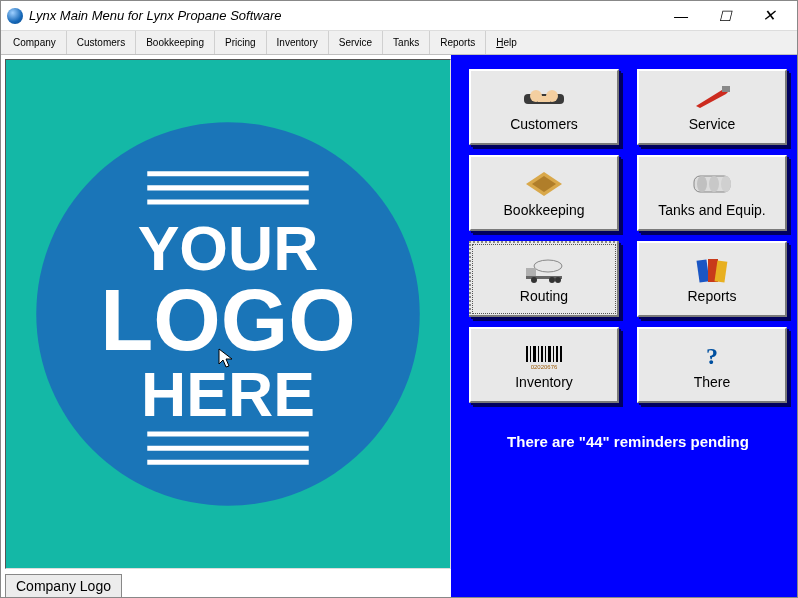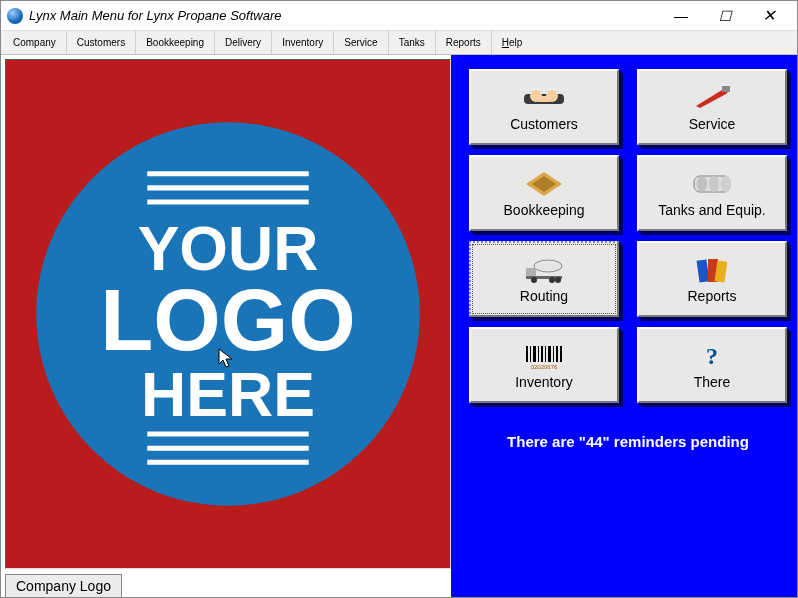--- a/index.html
+++ b/index.html
@@ -31,21 +31,21 @@
     background: #f0f0f0; border-bottom: 1px solid #c0c0c0;
     font-size: 10px;
   }
   .menuitem { padding: 3px 10px; border-right: 1px solid #d0d0d0; display: flex; align-items: center; }
   .menuitem.last { border-right: none; }
   .underline { text-decoration: underline; }
   .content { flex: 1; display: flex; }
   .left-pane { width: 452px; display: flex; flex-direction: column; padding: 4px 0 0 4px; }
   .logo-frame {
     border: 1px solid #555; border-top-color:#555; border-left-color:#555; border-right-color:#ddd; border-bottom-color:#ddd;
-    background: #b91c1c; flex: 1; position: relative; overflow: hidden;
+    background: #14b8a6; flex: 1; position: relative; overflow: hidden;
   }
   .logo-svg { width: 100%; height: 100%; }
   .tabs { display: flex; height: 28px; align-items: flex-end; }
   .tab {
     background: #ececec; border: 1px solid #888; border-bottom: none;
     padding: 3px 10px 3px 10px; font-size: 14px; margin-right: 16px;
   }
   .right-pane {
     flex: 1; background: #0000ff; padding: 14px 10px 10px 18px;
     display: flex; flex-direction: column;
@@ -74,21 +74,21 @@
     <div class="title">Lynx Main Menu for Lynx Propane Software</div>
     <div class="winbtn">—</div>
     <div class="winbtn">☐</div>
     <div class="winbtn close">✕</div>
   </div>
 
   <div class="menubar">
     <div class="menuitem">Company</div>
     <div class="menuitem">Customers</div>
     <div class="menuitem">Bookkeeping</div>
-    <div class="menuitem">Delivery</div>
+    <div class="menuitem">Pricing</div>
     <div class="menuitem">Inventory</div>
     <div class="menuitem">Service</div>
     <div class="menuitem">Tanks</div>
     <div class="menuitem">Reports</div>
     <div class="menuitem last">
         <span></span>
         <span class="underline">H</span>
         <span>elp</span>
       </div>
   </div>

